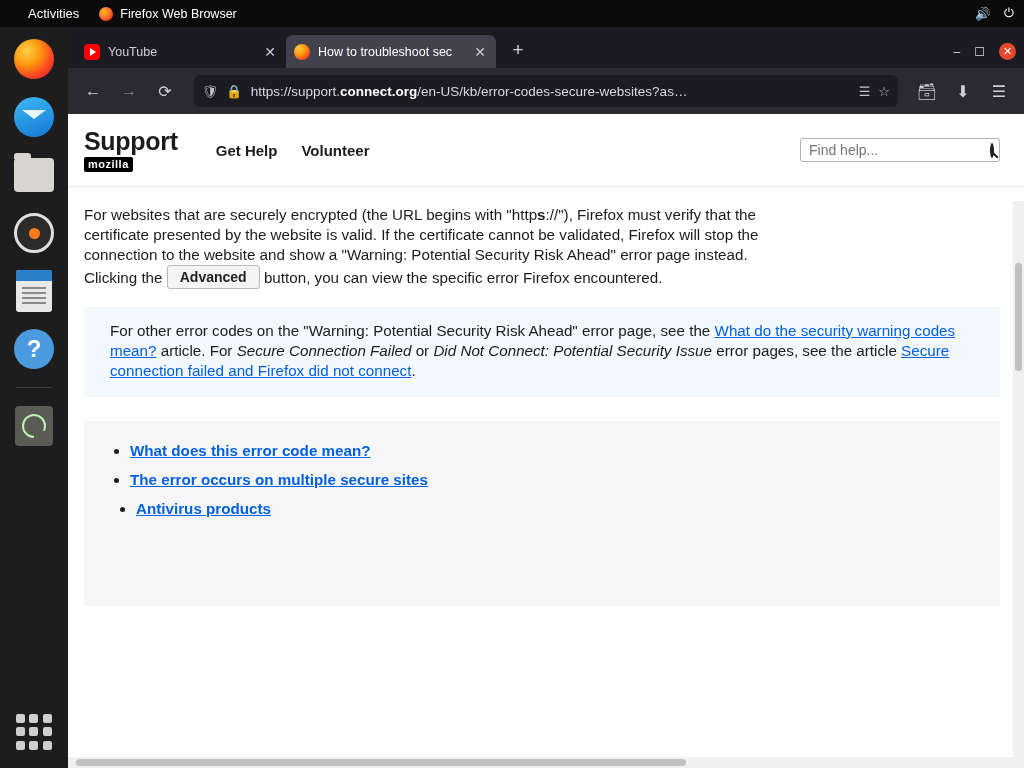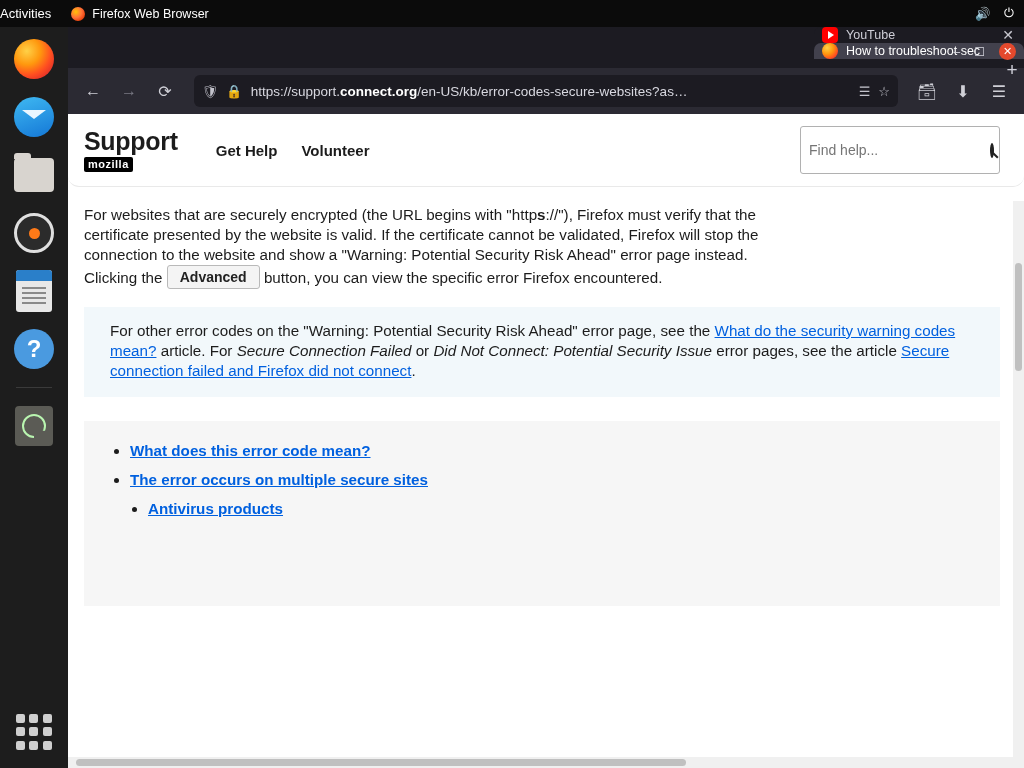--- a/index.html
+++ b/index.html
@@ -9,21 +9,21 @@
     font-family: "Liberation Sans", sans-serif;
     background: #1b1b1b;
   }
   
   #topbar {
     position: absolute; top: 0; left: 0; width: 1024px; height: 27px;
     background: #0b0b0b; color: #ffffff;
     display: flex; align-items: center;
     font-size: 12.5px;
   }
-  #activities { padding: 0 12px 0 0; font-size: 13px; color: #fff; }
+  #activities { padding: 0 12px 0 28px; font-size: 13px; color: #fff; }
   .tb-app { display: flex; align-items: center; gap: 7px; padding: 0 8px; }
   .tb-clock {
     position: absolute; left: 0; right: 0; text-align: center;
     font-size: 13px; pointer-events: none;
   }
   .tb-right {
     position: absolute; right: 10px; display: flex; align-items: center; gap: 13px;
   }
   .ff-mini { width: 14px; height: 14px; border-radius: 50%;
     background: radial-gradient(circle at 35% 35%, #ffc107 0%, #ff7139 45%, #e8410d 75%, #a7320a 100%); }
@@ -55,21 +55,21 @@
   .ico-apps i { background: #cfcfcf; border-radius: 2px; display: block; width: 9px; height: 9px; }
   #dock-bottom { position: absolute; bottom: 14px; left: 0; width: 68px; display: flex; justify-content: center; }
 
   
   #ffwin {
     position: absolute; left: 68px; top: 27px; width: 956px; height: 741px;
     background: #ffffff; overflow: hidden;
   }
   #tabstrip {
     height: 41px; background: #1c1b22; display: flex; align-items: flex-end;
-    padding-left: 8px; position: relative; flex-direction: column;
+    padding-left: 8px; position: relative;
   }
   .tab {
     height: 33px; width: 210px; border-radius: 7px 7px 0 0;
     display: flex; align-items: center; gap: 8px; padding: 0 8px;
     color: #cfcfd8; font-size: 12.5px; position: relative;
   }
   .tab.inactive { background: #1c1b22; }
   .tab.active { background: #42414d; color: #fff; }
   .tab .favicon { width: 16px; height: 16px; flex: 0 0 16px; }
   .fav-youtube { background: #ff0000; border-radius: 4px; position: relative; }
@@ -90,28 +90,28 @@
     color: #e6e6ea; font-size: 13.5px; margin: 0 8px;
   }
   #urlbar .url { flex: 1; white-space: nowrap; overflow: hidden; color: #d8d8e0; }
   #urlbar .url b { color: #ffffff; font-weight: 600; }
   .ub-ico { color: #c3c3cc; font-size: 13px; }
 
   
   #page { position: absolute; left: 0; top: 87px; width: 956px; height: 654px; background: #fff; }
   #sumo-header {
     height: 73px; background: #fff; display: flex; align-items: center;
-    padding: 0 24px 0 16px; border-bottom: 1px solid #e9e9e9; border-radius: 11px;
+    padding: 0 24px 0 16px; border-bottom: 1px solid #e9e9e9;
   }
   .logo { display: flex; flex-direction: column; line-height: 1; }
   .logo .l1 { font-size: 25px; font-weight: 700; color: #1c1c1c; letter-spacing: -0.3px; }
   .logo .l2 { margin-top: 3px; background: #000; color: #fff; font-size: 11px; font-weight: 700; padding: 2px 4px; align-self: flex-start; border-radius: 2px; letter-spacing: 0.5px; }
   .navlinks { display: flex; gap: 24px; margin-left: 38px; font-size: 15px; font-weight: 700; color: #1c1c1c; }
   #searchbox {
-    margin-left: auto; width: 200px; height: 48px; border: 1px solid #b1b1b1; border-radius: 3px;
+    margin-left: auto; width: 200px; height: 24px; border: 1px solid #b1b1b1; border-radius: 3px;
     display: flex; align-items: center; padding: 7px 8px; background: #fff;
   }
   #searchbox input { border: 0; outline: 0; flex: 1; font-size: 14px; color: #444; font-family: "Liberation Sans", sans-serif; background: transparent; }
   .mag { width: 15px; height: 15px; border: 2px solid #222; border-radius: 50%; position: relative; }
   .mag:after { content: ""; position: absolute; width: 8px; height: 2px; background: #222; transform: rotate(45deg); right: -7px; bottom: 0px; }
 
   #content { padding: 18px 24px 0 16px; color: #1c1c1c; font-size: 15.2px; line-height: 20px; position: relative; height: 581px; overflow: hidden; }
   #content p { margin-bottom: 18px; max-width: 710px; }
   .advanced-btn {
     display: inline-block; border: 1px solid #b9b9b9; background: #f4f4f4;
@@ -120,21 +120,21 @@
   }
   .callout {
     background: #f2f8fb; border-left: 0; padding: 14px 22px 16px 26px;
     margin: 12px 0 18px 0; max-width: 925px;
   }
   .callout a, .toc a { color: #0060df; text-decoration: underline; }
   .toc-box { background: #f6f6f6; padding: 20px 26px 26px 26px; margin-top: 24px; min-height: 185px; }
   .toc-box h2 { font-size: 19px; margin-bottom: 14px; }
   .toc ul { list-style: disc; margin-left: 20px; font-weight: bold; }
   .toc li { margin-bottom: 9px; font-size: 15.2px; }
-  .toc ul ul { list-style: disc; margin-left: 18px; margin-top: 9px; }
+  .toc ul ul { list-style: disc; margin-left: 6px; margin-top: 9px; }
 
   
   #vscroll { position: absolute; right: 0; top: 87px; width: 11px; height: 654px; background: #f0f0f0; }
   #vscroll .thumb { position: absolute; top: 62px; left: 2px; width: 7px; height: 108px; background: #c0c0c0; border-radius: 4px; }
   #hscroll { position: absolute; left: 0; bottom: 0; width: 945px; height: 11px; background: #f0f0f0; }
   #hscroll .thumb { position: absolute; left: 8px; top: 2px; width: 610px; height: 7px; background: #c0c0c0; border-radius: 4px; }
 </style>
 </head>
 <body>
 

